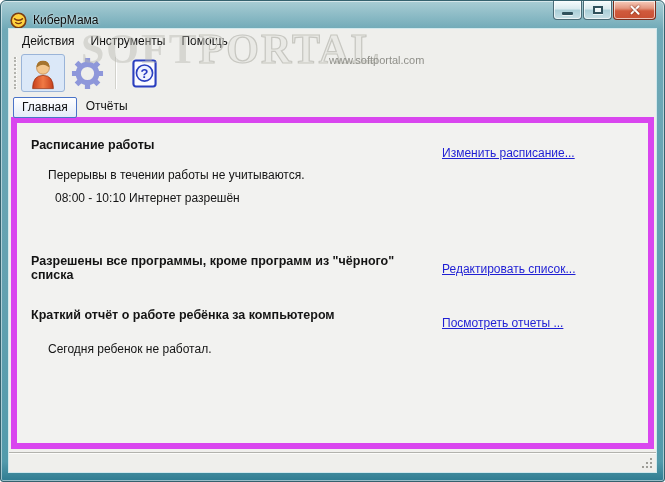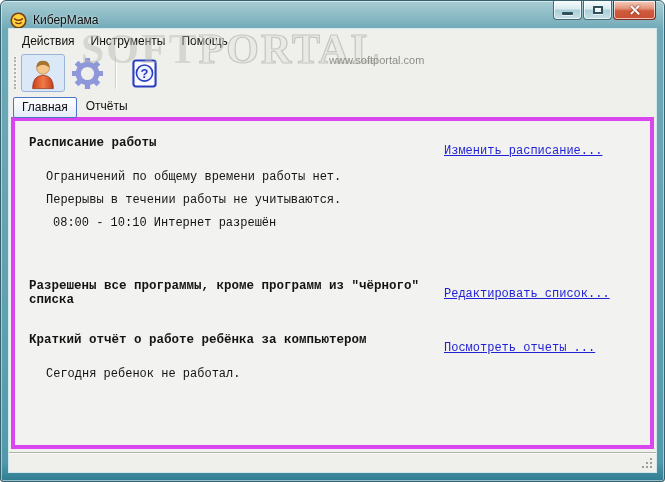--- a/index.html
+++ b/index.html
@@ -67,23 +67,23 @@
   .tabstrip{ height:23px; display:flex; align-items:flex-end; padding-left:4px; position:relative; z-index:2; }
   .tab{ font-size:12px; color:#101010; padding:3px 9px 4px; cursor:default; }
   .tab.active{
     border:1px solid #4a73c8; border-radius:2px;
     background:linear-gradient(#ffffff,#e3ecf9);
     padding:2px 8px 3px; margin-bottom:-1px;
   }
 
   
   .content{
-    flex:1; margin:0 2px; border:4px solid #d946ef; background:#f2f2f0;
+    flex:1; margin:0 2px; border:6px solid #d946ef; background:#f2f2f0;
     position:relative; z-index:1; padding:15px 10px 0 14px;
-    font-size:12px; color:#141414;font-family:Liberation Mono, monospace;
+    font-size:12px; color:#141414;
   }
   .section-head-row{ display:flex; align-items:flex-start; }
   .section-title{ flex:1; font-weight:bold; font-size:12.5px; padding-right:8px; }
   .section-link-col{ width:196px; flex-shrink:0; padding-top:1px;margin-top:7px; }
   a.link{ color:#1f1fd4; text-decoration:underline; font-size:12px; cursor:pointer; }
   .line{ margin:8px 0 0 17px; line-height:15px; }
   .line.first{ margin-top:12px; }
   .line.interval{ margin-left:24px; }
   .sect-2{ margin-top:48px; }
   .sect-3{ margin-top:26px; }
@@ -192,21 +192,20 @@
       <span class="tab active">Главная</span>
       <span class="tab">Отчёты</span>
     </div>
 
     <div class="content">
 
       <div class="section-head-row">
         <div class="section-title">Расписание работы</div>
         <div class="section-link-col"><a class="link">Изменить расписание...</a></div>
       </div>
-      <div class="line first">Ограничений по общему времени работы нет.</div>
       <div class="line">Перерывы в течении работы не учитываются.</div>
       <div class="line interval">08:00 - 10:10 Интернет разрешён</div>
 
       <div class="section-head-row sect-2">
         <div class="section-title">Разрешены все программы, кроме программ из "чёрного" списка</div>
         <div class="section-link-col"><a class="link">Редактировать список...</a></div>
       </div>
 
       <div class="section-head-row sect-3">
         <div class="section-title">Краткий отчёт о работе ребёнка за компьютером</div>

